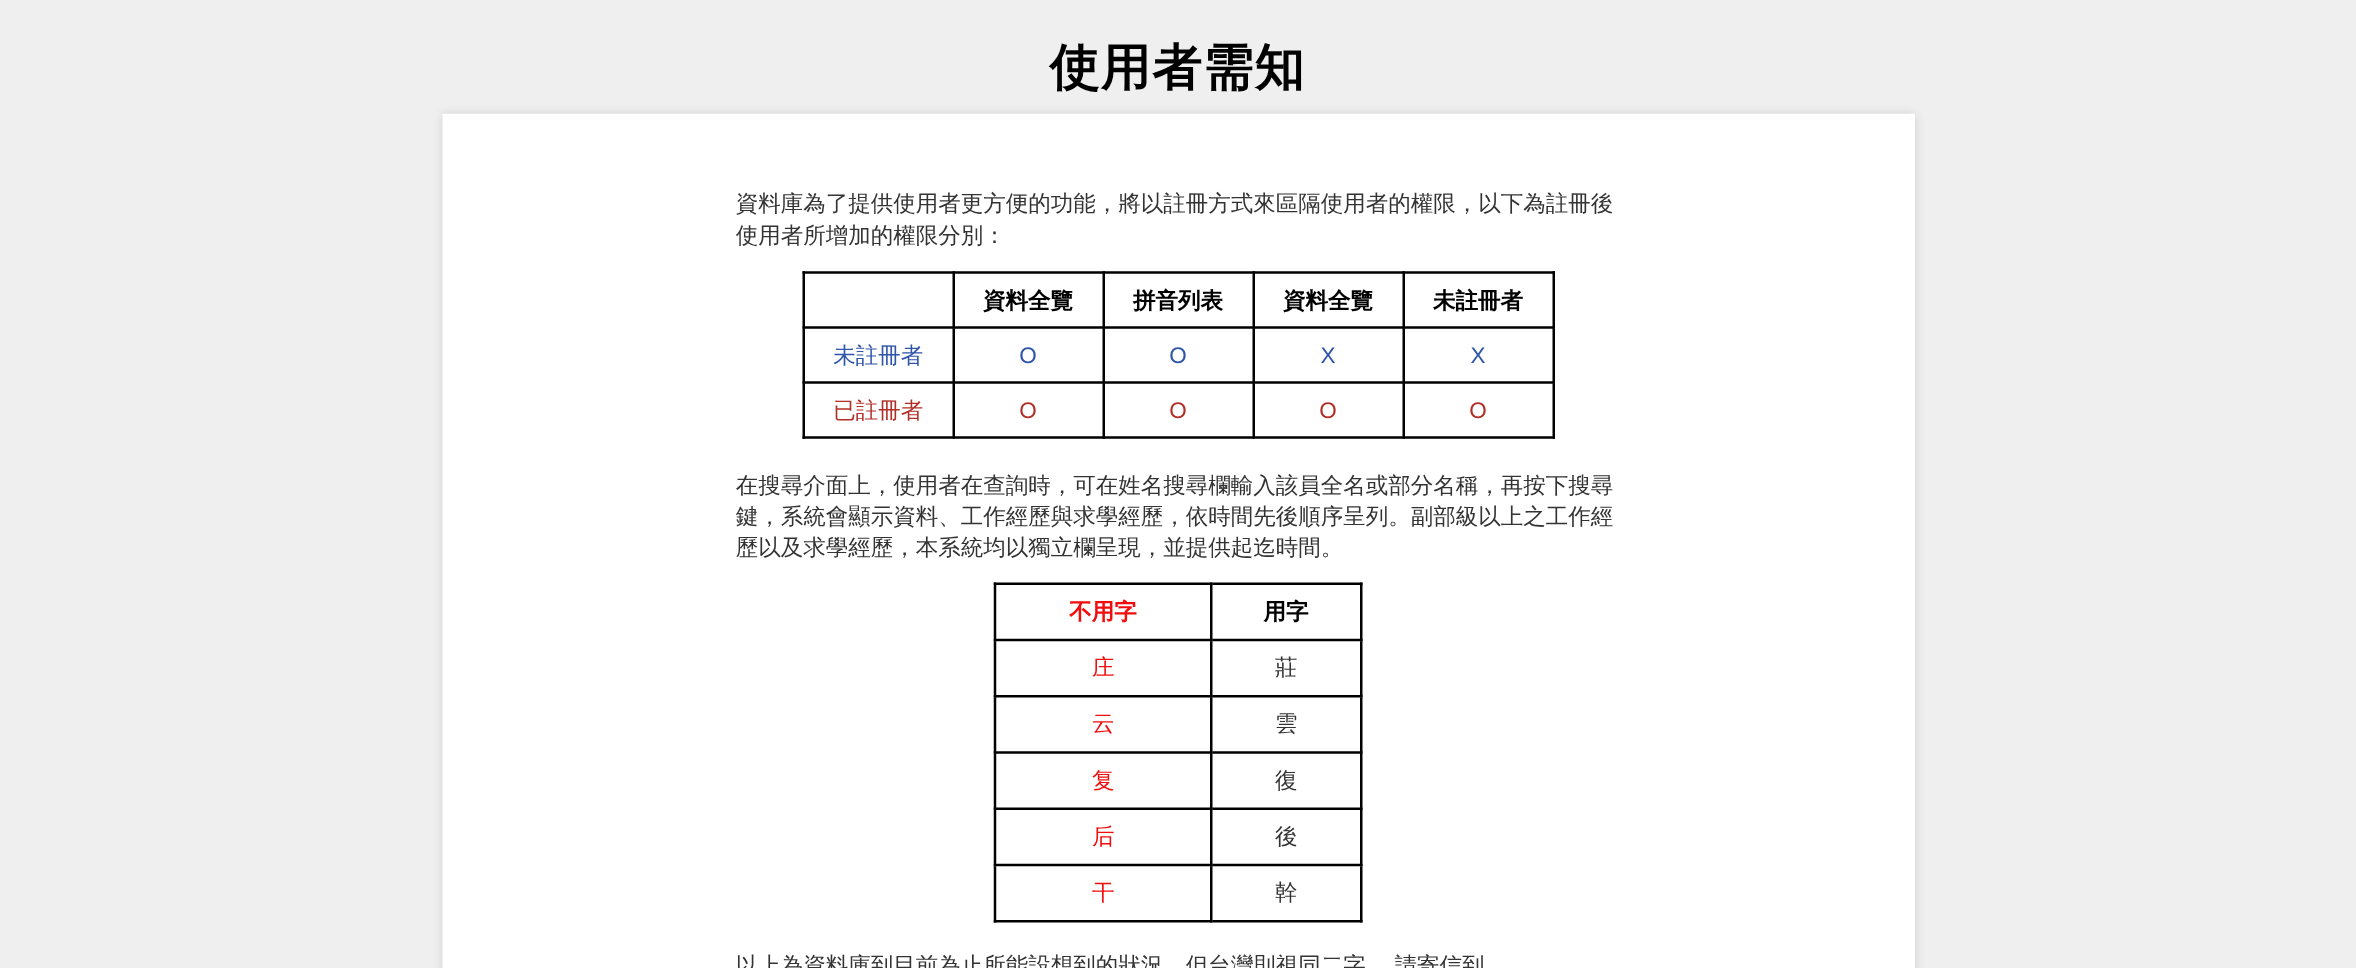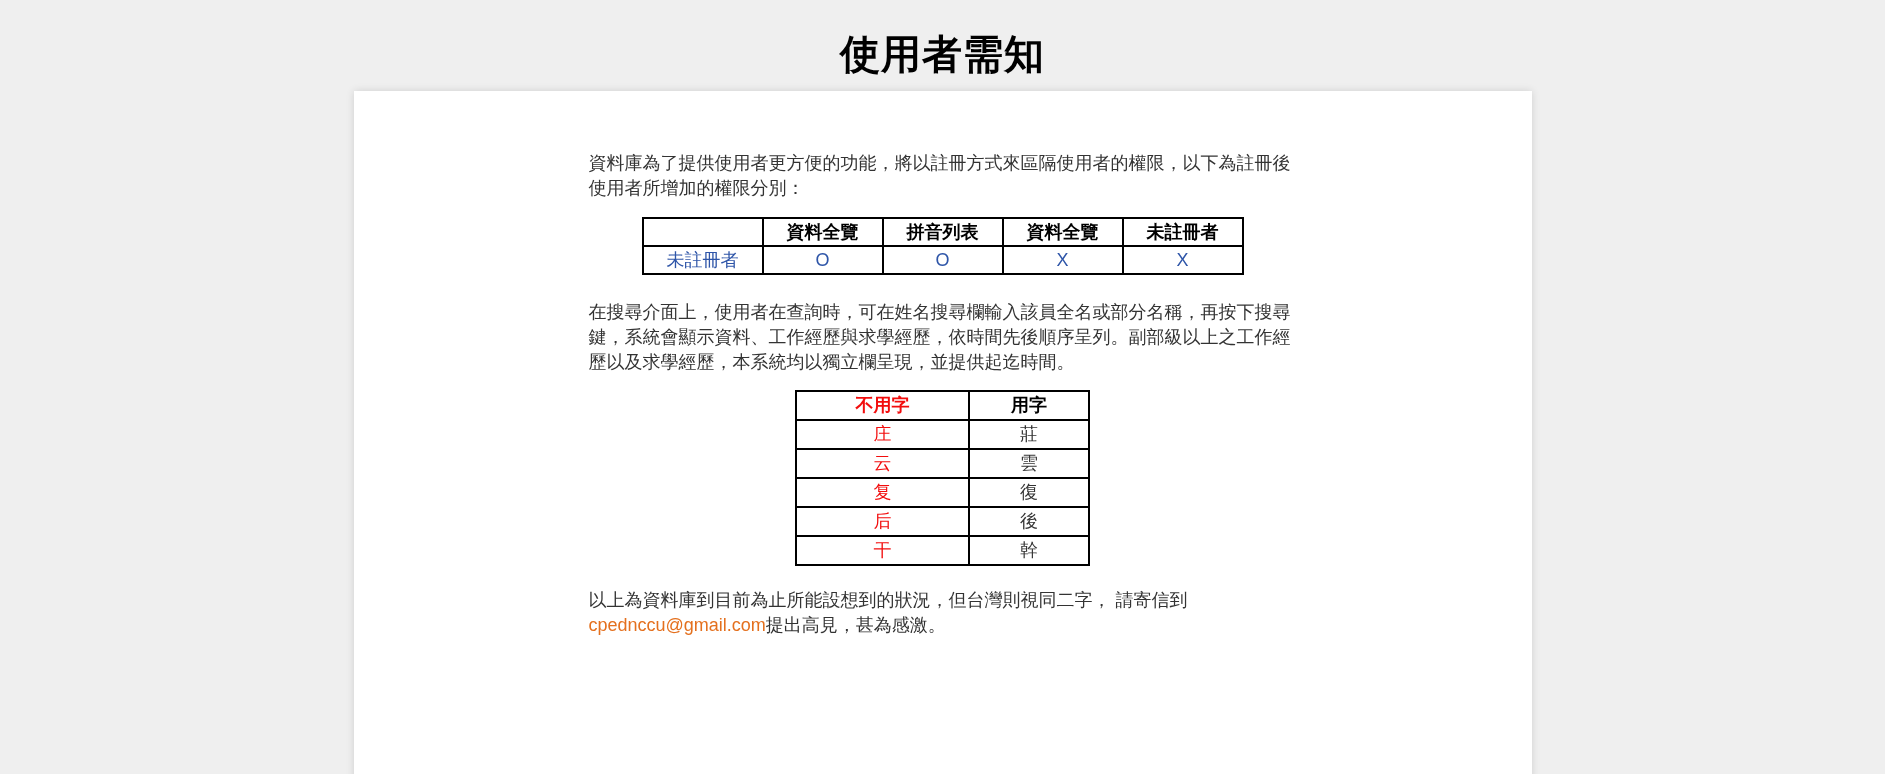--- a/index.html
+++ b/index.html
@@ -46,28 +46,28 @@
     padding: 0 2px;
     font-size: 18px;
     overflow: hidden;
     white-space: nowrap;
   }
   th { font-weight: bold; color: #000000; }
   .t-permissions {
     width: 602px;
     margin: 16px auto 25px auto;
   }
-  .t-permissions th, .t-permissions td { height: 28px; }
+  .t-permissions th, .t-permissions td { height: 44px; }
   .t-permissions col { width: 120px; }
   .t-charset {
     margin: 12px auto 22px auto;
   }
   .t-charset .col-avoid { width: 173px; }
   .t-charset .col-use   { width: 120px; }
-  .t-charset th, .t-charset td { height: 29px; margin-left: 25px; }
+  .t-charset th, .t-charset td { height: 45px; margin-left: 25px; }
   .blue-text     { color: #2e55a8; }
   .darkred-text  { color: #b03028; }
   .red-text      { color: #f20d0d; }
   .red-text-bold { color: #f20d0d; font-weight: bold; }
   .email-link {
     color: #e4701e;
     text-decoration: none;
     cursor: pointer;
   }
 </style>
@@ -98,20 +98,27 @@
           <th>未註冊者</th>
         </tr>
       </thead>
       <tbody>
         <tr>
           <td class="blue-text">未註冊者</td>
           <td class="blue-text">O</td>
           <td class="blue-text">O</td>
           <td class="blue-text">X</td>
           <td class="blue-text">X</td>
+        </tr>
+        <tr>
+          <td class="darkred-text">已註冊者</td>
+          <td class="darkred-text">O</td>
+          <td class="darkred-text">O</td>
+          <td class="darkred-text">O</td>
+          <td class="darkred-text">O</td>
         </tr>
       </tbody>
     </table>
 
     <p>在搜尋介面上，使用者在查詢時，可在姓名搜尋欄輸入該員全名或部分名稱，再按下搜尋鍵，系統會顯示資料、工作經歷與求學經歷，依時間先後順序呈列。副部級以上之工作經歷以及求學經歷，本系統均以獨立欄呈現，並提供起迄時間。</p>
 
 
     <table class="t-charset">
       <colgroup>
         <col class="col-avoid">

